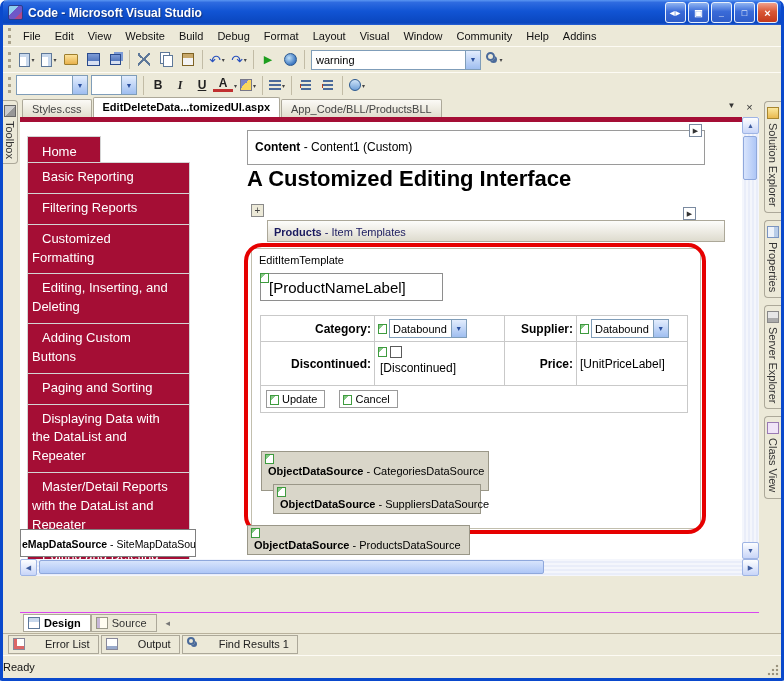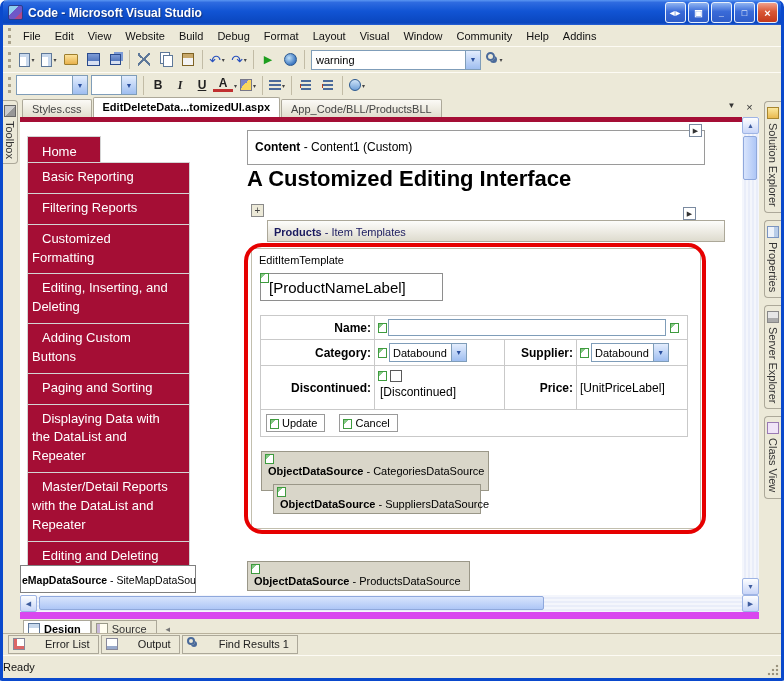--- a/index.html
+++ b/index.html
@@ -141,21 +141,21 @@
     color:#3E5C9E;font-size:7px;display:flex;align-items:center;justify-content:center;flex:none;}
   .vtrack{flex:1;position:relative;background:repeating-linear-gradient(90deg,#F4F6FC 0 2px,#E9EDF9 2px 4px);}
   .vthumb{position:absolute;left:1px;top:2px;width:14px;height:44px;background:linear-gradient(90deg,#D8E4FC,#AEC6F6);
     border:1px solid #8FA8DC;border-radius:2px;}
   .hscroll{height:17px;flex:none;display:flex;background:#EFF2FB;}
   .htrack{flex:1;position:relative;background:repeating-linear-gradient(180deg,#F4F6FC 0 2px,#E9EDF9 2px 4px);}
   .hthumb{position:absolute;top:1px;left:2px;width:505px;height:14px;background:linear-gradient(#D8E4FC,#AEC6F6);
     border:1px solid #8FA8DC;border-radius:2px;}
 
   
-  .viewtabs{height:21px;flex:none;background:#ECE9D8;display:flex;align-items:flex-start;padding:1px 0 0 3px;border-top:7px solid #d946ef;}
+  .viewtabs{height:21px;flex:none;background:#ECE9D8;display:flex;align-items:flex-start;padding:1px 0 0 3px;border-top:1px solid #d946ef;margin-top:36px;}
   .vtab{display:flex;align-items:center;gap:4px;padding:2px 9px 2px 4px;border:1px solid #ACA899;font-size:11px;background:#ECE9D8;color:#333;}
   .vtab.active{background:#fff;font-weight:bold;color:#000;}
   .i-design{width:12px;height:12px;background:#fff;border:1px solid #5E7899;box-shadow:inset 0 4px 0 #C8D8EC;}
   .i-source{width:12px;height:12px;background:#FFFDF0;border:1px solid #998;box-shadow:inset 3px 0 0 #C8B8D8;}
   .view-extra{margin-left:9px;color:#777;font-size:9px;padding-top:4px;}
   .paneltabs{height:22px;flex:none;background:#ECE9D8;display:flex;align-items:center;padding-left:5px;gap:2px;border-top:1px solid #B8B19C;}
   .ptab{display:flex;align-items:center;gap:20px;border:1px solid #ACA899;padding:2px 8px 3px 4px;font-size:11px;background:#ECE9D8;color:#222;}
   .i-errorlist{width:12px;height:12px;background:#fff;border:1px solid #889;box-shadow:inset 3px -3px 0 #D66;}
   .i-output{width:12px;height:12px;background:#fff;border:1px solid #889;box-shadow:inset 0 -3px 0 #9AC;}
   .i-findres{width:8px;height:8px;border:2px solid #4A6A9A;border-radius:50%;box-shadow:3px 3px 0 -1px #4A6A9A;margin:-3px 4px 3px 0;}
@@ -364,26 +364,20 @@
             </div>
 
             <table class="edit-table">
               <colgroup>
                   <col style="width:114px">
                   <col style="width:130px">
                   <col style="width:72px">
                   <col style="width:111px">
                 </colgroup>
               <tbody>
-                  <tr class="r1">
-                <td class="lbl">Name:</td>
-                <td colspan="3">
-                  <span class="glyph"></span><span class="textbox"></span><span class="glyph g-after"></span>
-                </td>
-              </tr>
               <tr class="r2">
                 <td class="lbl">Category:</td>
                 <td>
                   <span class="glyph"></span><span class="dropdown">
                         <span class="dd-text">Databound</span>
                         <span class="dd-btn">▼</span>
                       </span>
                 </td>
                 <td class="lbl">Supplier:</td>
                 <td>

